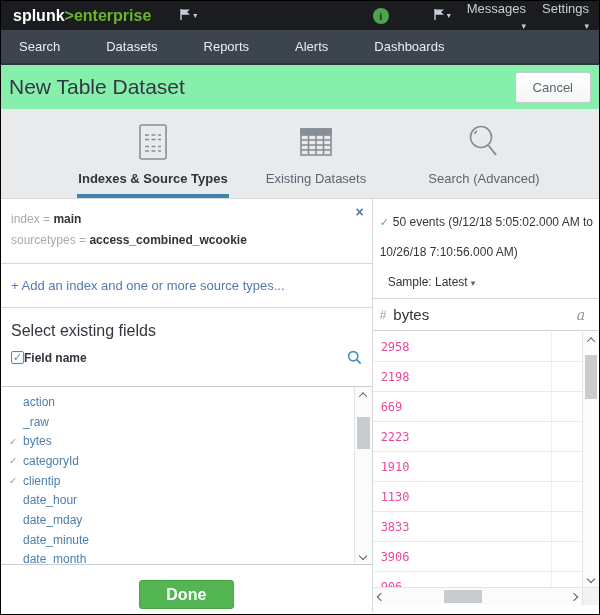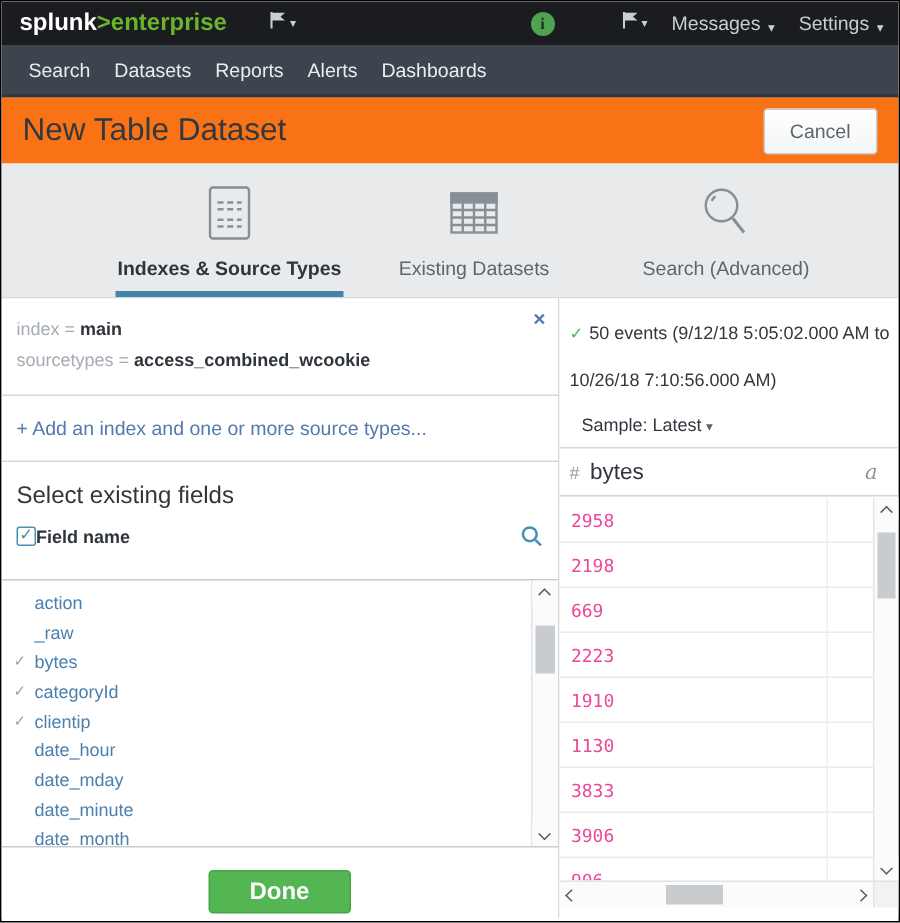--- a/index.html
+++ b/index.html
@@ -11,29 +11,29 @@
   .brand { font-size:16px; font-weight:bold; letter-spacing:0; white-space:nowrap; }
   .brand .b-splunk { color:#ffffff; }
   .brand .b-gt { color:#6ab42d; }
   .brand .b-ent { color:#6ab42d; }
   .flag-wrap { display:flex; align-items:center; margin-left:28px; cursor:pointer; }
   .flag-wrap .caret { color:#c7ced6; font-size:8px; margin-left:1px; }
   .topbar-right { margin-left:auto; display:flex; align-items:center; gap:16px; }
   .info-circle { width:16px; height:16px; border-radius:50%; background:#4fa34f; color:#16321a;
                  font-size:11px; font-weight:bold; display:flex; align-items:center; justify-content:center;
                  font-family:"Liberation Serif", serif; cursor:pointer; }
-  .top-menu { color:#c7ced6; font-size:13px; cursor:pointer; display:flex; align-items:flex-end; gap:5px; }
+  .top-menu { color:#c7ced6; font-size:13px; cursor:pointer; display:flex; align-items:flex-end; gap:5px;flex-direction:column; }
   .top-menu .caret { font-size:9px; }
 
   
-  .navbar { height:35px; background:#3c444d; display:flex; align-items:center; gap:16px; padding:0 18px; border-bottom:2px solid #2f353c; }
+  .navbar { height:35px; background:#3c444d; display:flex; align-items:center; gap:46px; padding:0 18px; border-bottom:2px solid #2f353c; }
   .nav-item { color:#e9edf1; font-size:13px; cursor:pointer; }
 
   
-  .titlebar { height:44px; background:#f97316; display:flex; align-items:center; padding:0 14px; }
+  .titlebar { height:44px; background:#86efac; display:flex; align-items:center; padding:0 8px; }
   .page-title { font-size:21px; font-weight:normal; color:#323840; }
   .cancel-btn { margin-left:auto; background:linear-gradient(#ffffff,#f4f5f6); border:1px solid #c6cbd1; border-radius:3px;
                 font-size:13px; color:#5c6670; padding:7px 17px; cursor:pointer; font-family:inherit; }
 
   
   .tabsrow { position:relative; height:89px; background:#e9eaec; }
   .tab { position:absolute; top:0; width:170px; height:100%; display:flex; flex-direction:column; align-items:center; cursor:pointer; }
   .tab-1 { left:67px; } .tab-2 { left:230px; } .tab-3 { left:398px; }
   .tab-icon { margin-top:13px; height:40px; display:flex; align-items:center; }
   .tab-label { margin-top:auto; margin-bottom:12px; font-size:13px; color:#5c6670; white-space:nowrap; }

